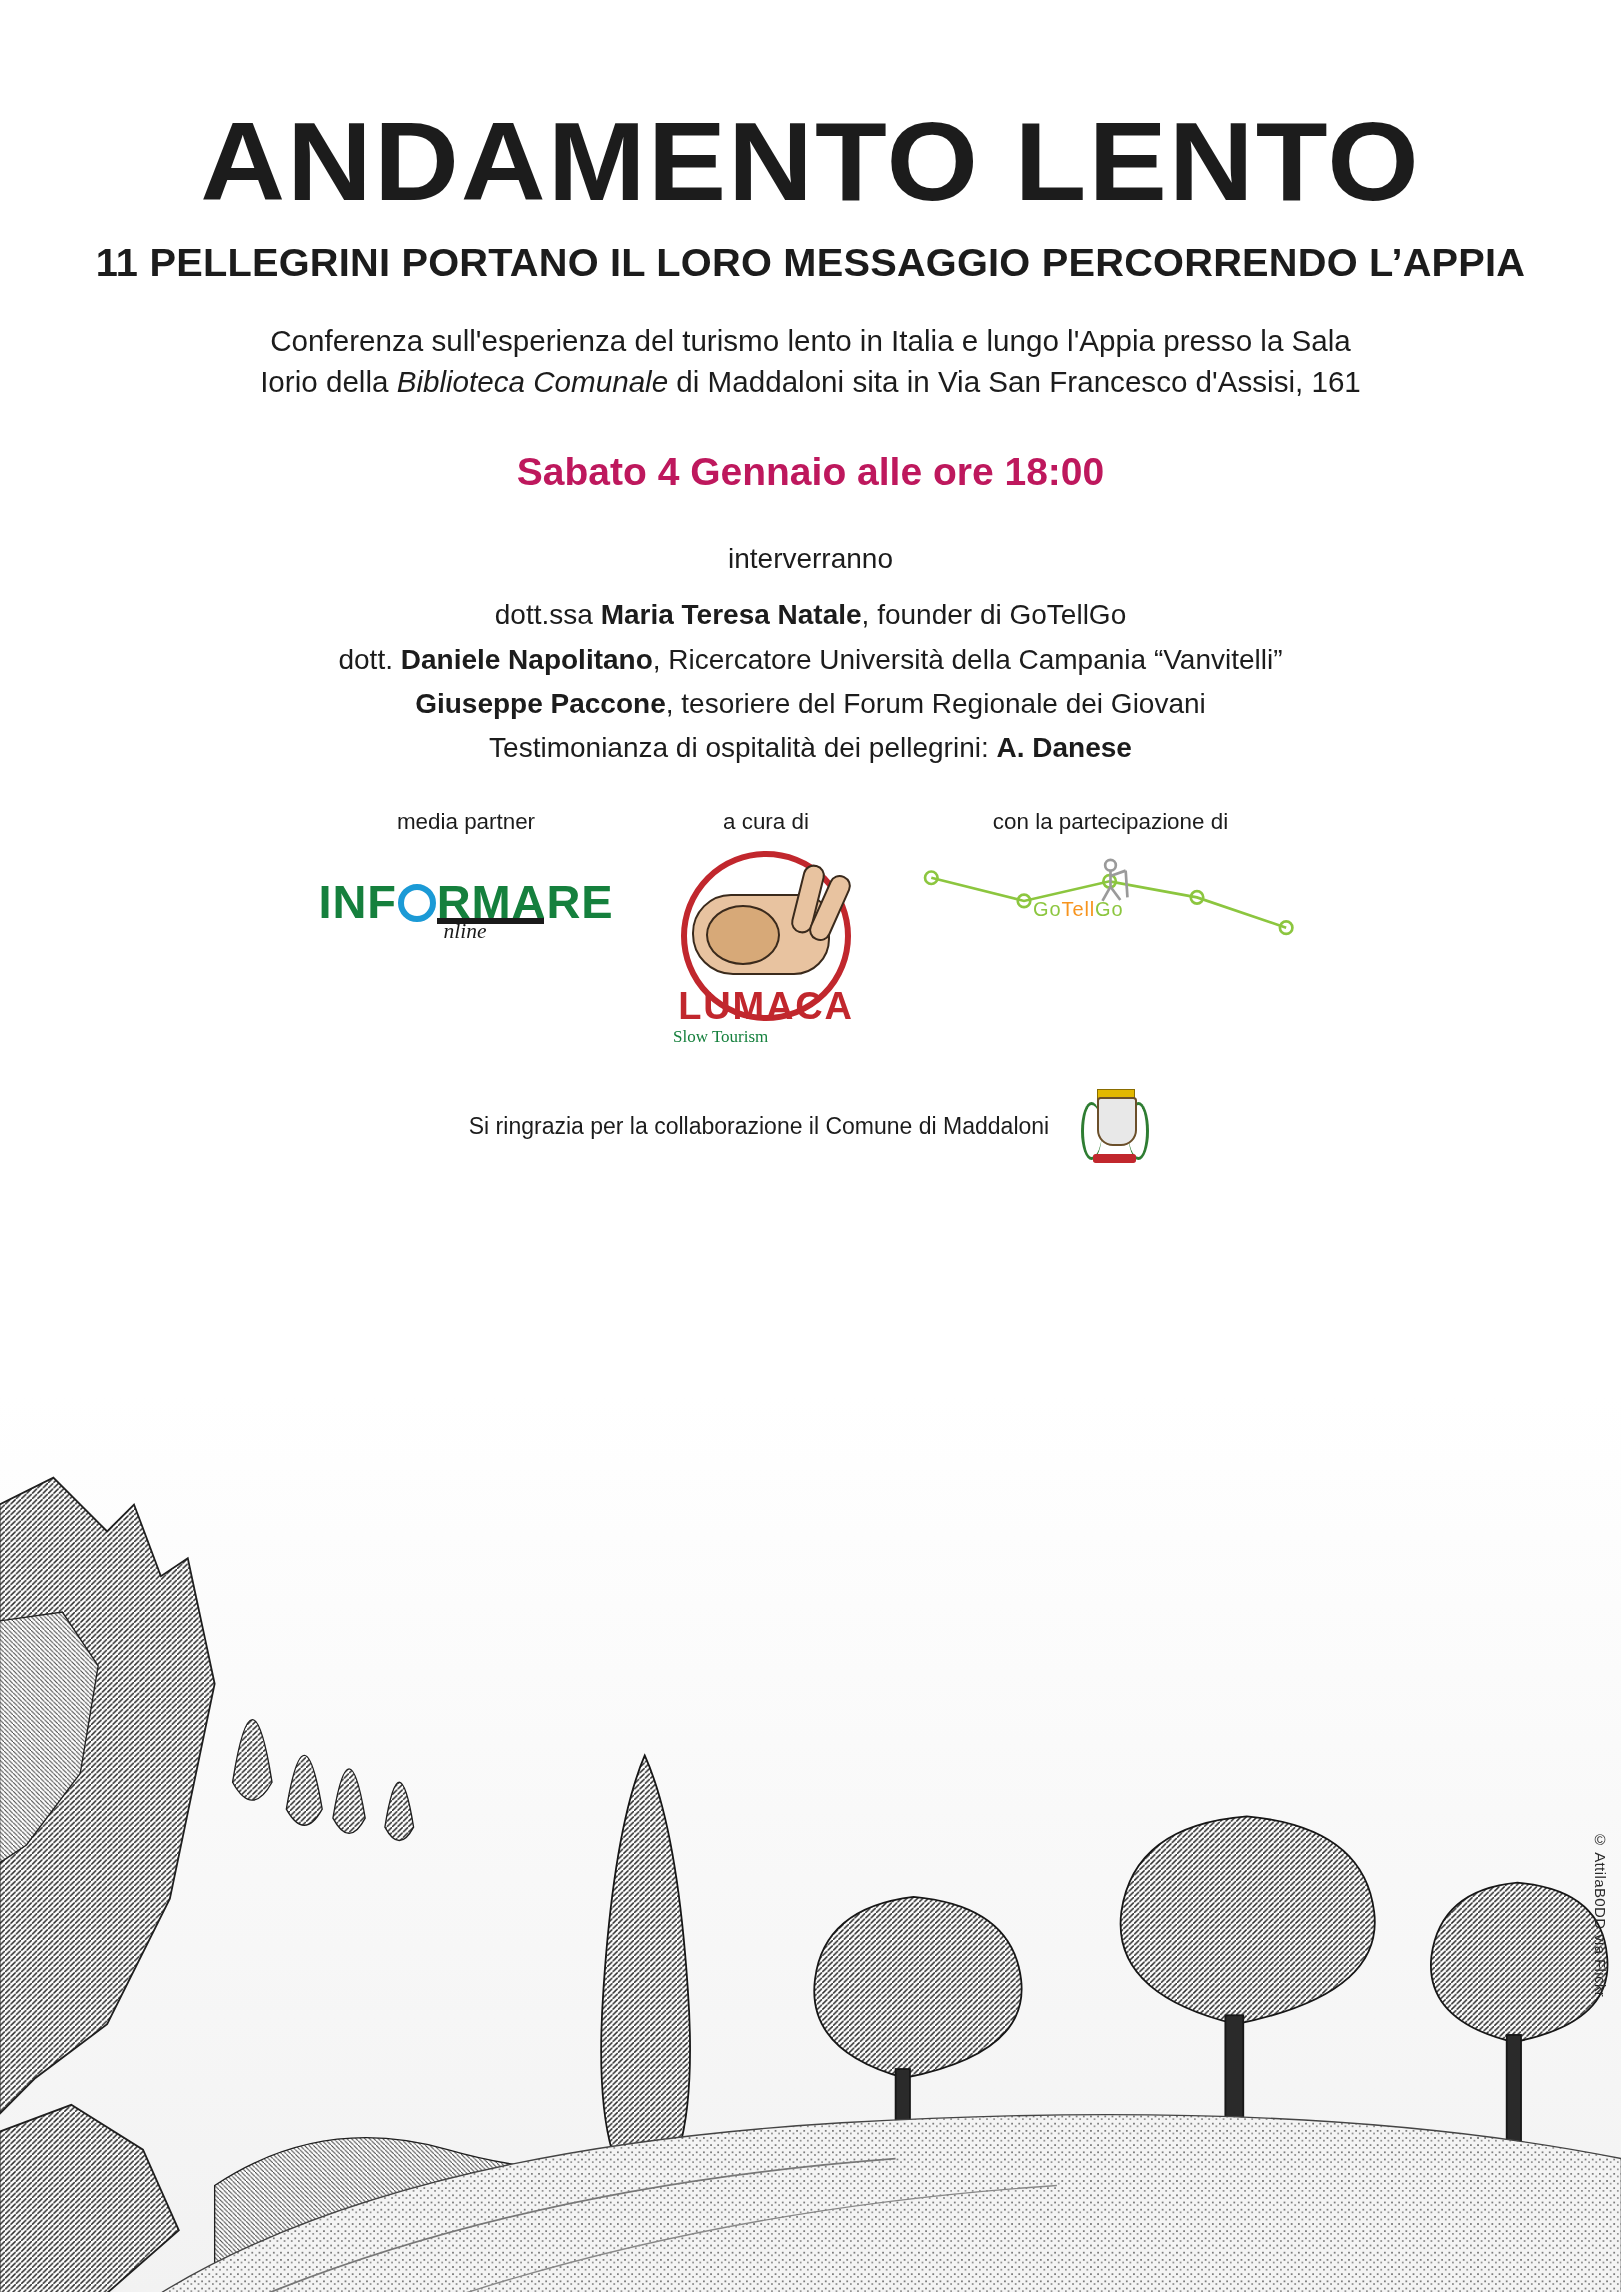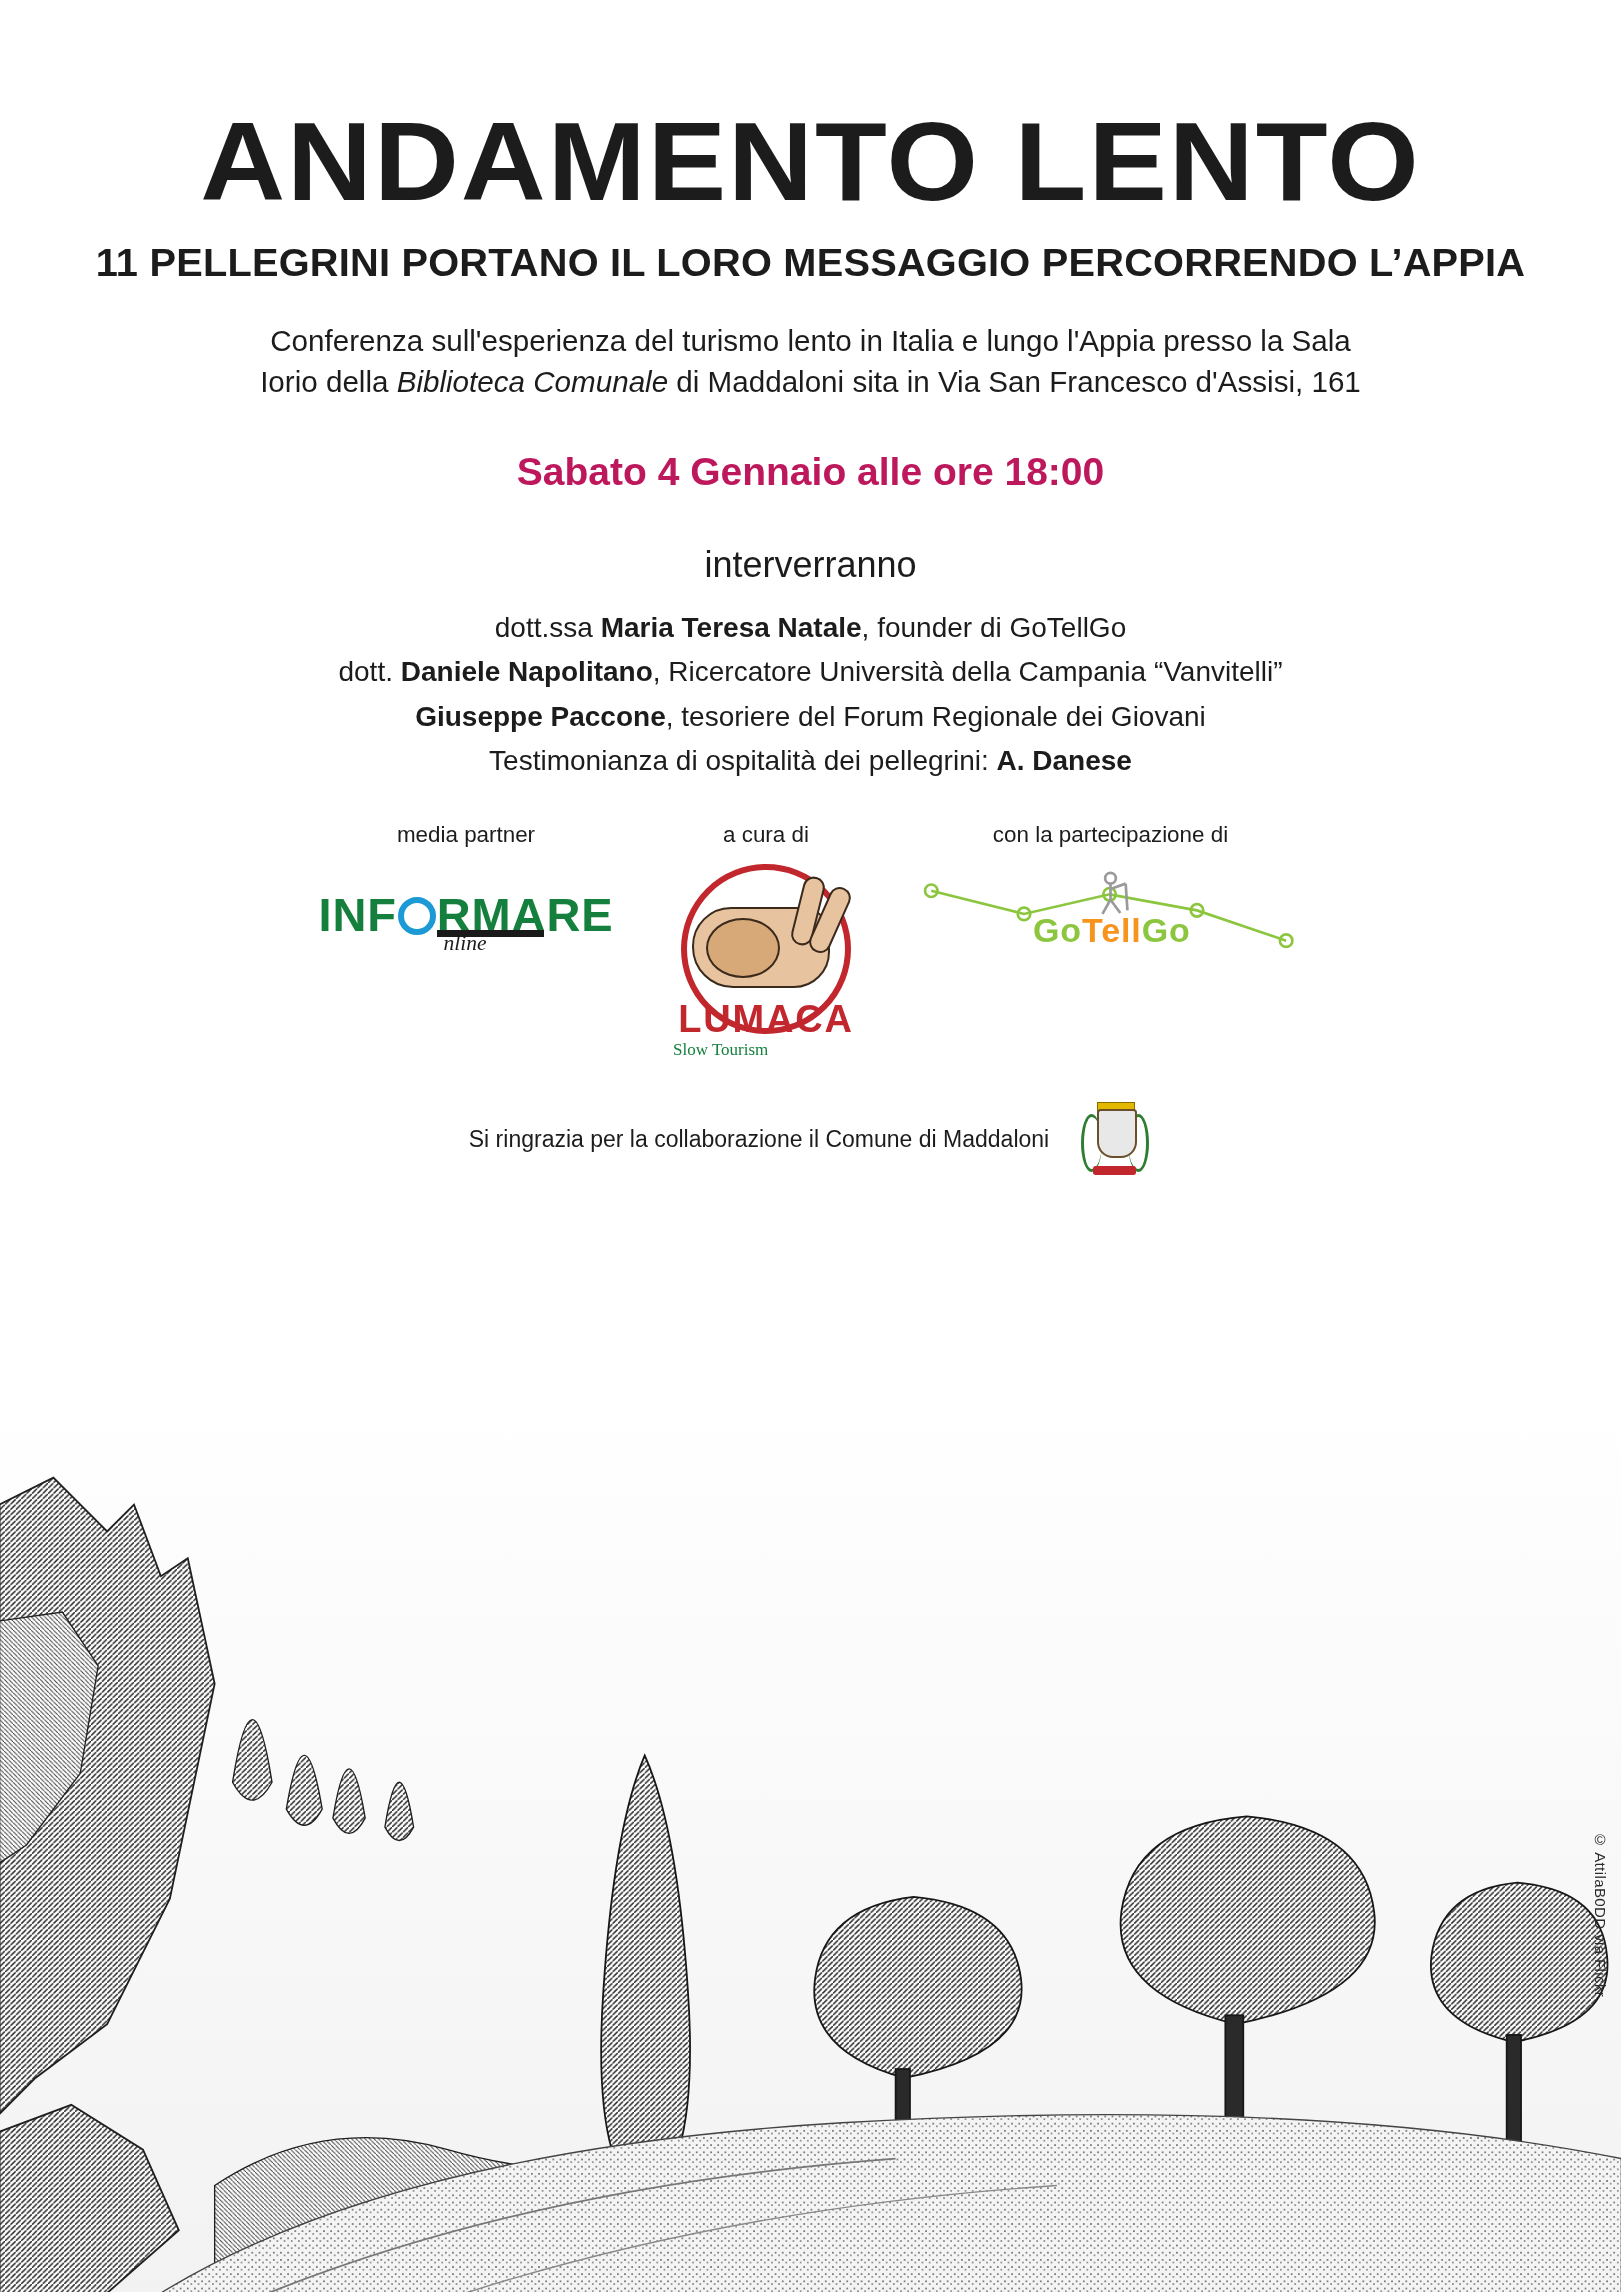--- a/index.html
+++ b/index.html
@@ -62,21 +62,21 @@
 
   .speakers {
     margin-top: 43px;
     text-align: center;
     font-size: 28px;
     line-height: 1.58;
     color: #1c1c1c;
   }
   .speakers .light { font-weight: 400; }
   .speakers b { font-weight: bold; }
-  .label-line { font-size: 36px; }
+  .label-line { font-size: 28px; }
   .gap-sm { height: 12.5px; }
 
   .modera-block {
     margin-top: 41px;
     text-align: center;
     font-size: 28px;
     line-height: 1.6;
     color: #1c1c1c;
   }
 
@@ -206,22 +206,22 @@
   .gotellgo {
     position: relative;
     width: 385px;
     height: 107px;
     margin: 9px auto 0 auto;
   }
   .gotellgo svg { position: absolute; left: 0; top: 0; }
   .gotellgo .gtg {
     position: absolute;
     left: 115px; top: 47px;
-    font-size: 34px;
-    font-weight: bold;
+    font-size: 20px;
+    font-weight: normal;
     letter-spacing: 0.9px;
   }
   .gtg .g1 { color: #8cc63f; }
   .gtg .t  { color: #f7941e; }
   .gtg .g2 { color: #8cc63f; }
 
   
   .comune {
     margin-top: 32px;
     display: flex;

